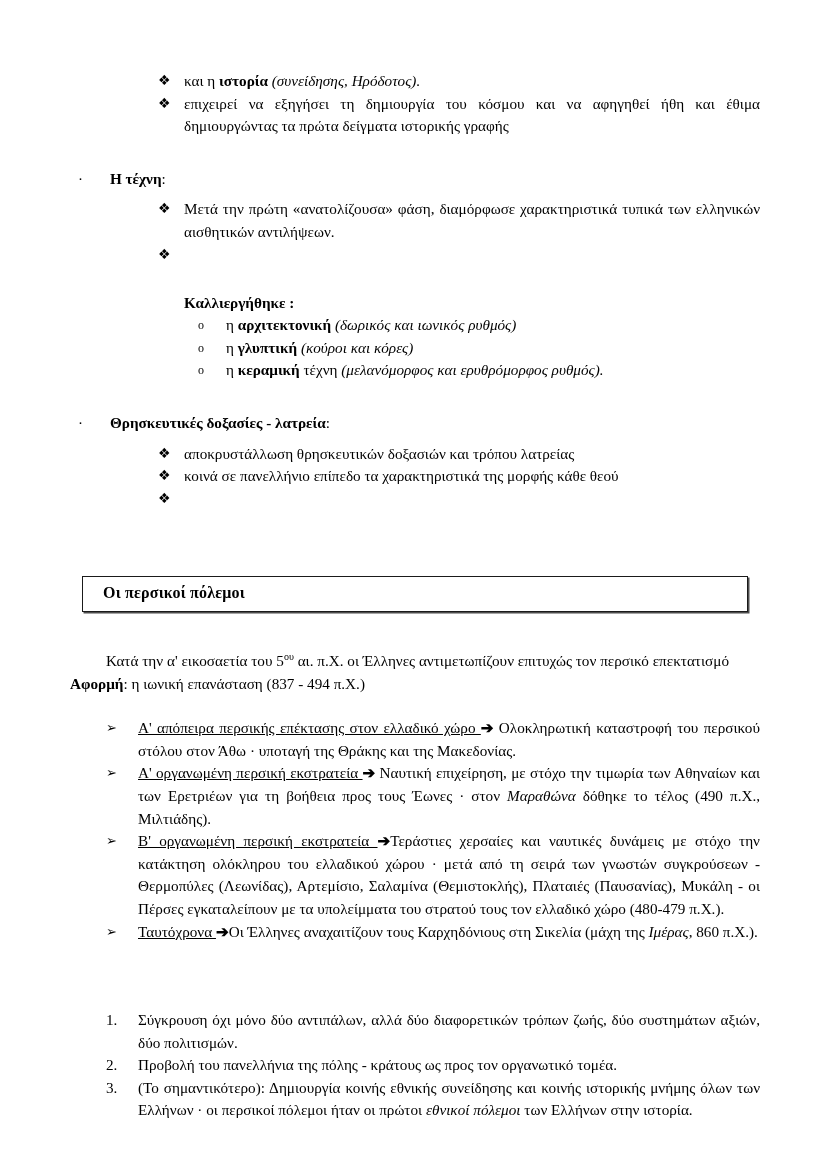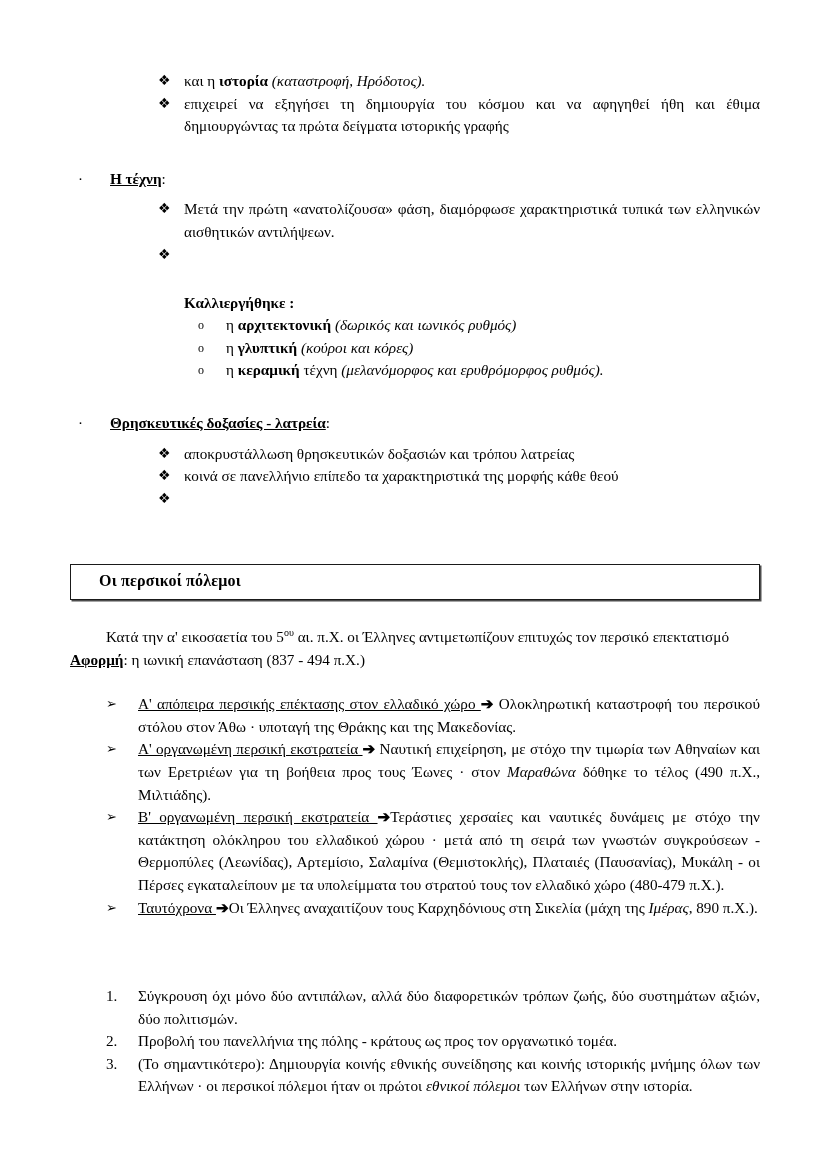--- a/index.html
+++ b/index.html
@@ -64,28 +64,28 @@
   .lvl-arrowhead { padding-left: 36px; }
   .lvl-arrowhead > .bullet { width: 32px; font-size: 13px; }
 
   
   .lvl-num { padding-left: 36px; }
   .lvl-num > .bullet { width: 32px; font-size: 15.2px; }
 
   .u  { text-decoration: underline; }
   .b  { font-weight: bold; margin-top: 48px; }
   .i  { font-style: italic; }
-  .bu { font-weight: bold; text-decoration: underline; }
+  .bu { font-weight: bold; }
 
   
   .section-box {
     border: 1.6px solid #1a1a1a;
     box-shadow: 1.5px 1.5px 0 0 #4d4d4d;
-    padding: 5px 0 6px 28px;
-    margin: 0;
+    padding: 5px 0 6px 20px;
+    margin: 12px;
     box-sizing: border-box;
   }
   .section-box .section-title {
     font-weight: bold;
     font-size: 16px;
     line-height: 20px;
     letter-spacing: 0.2px;
   }
 
   .para {
@@ -106,21 +106,21 @@
   .sup { font-size: 0.66em; vertical-align: super; }
   .arrow { font-weight: bold; }
 </style>
 </head>
 <body>
 
 <div class="page txt">
 
   <div class="row lvl-diamond-deep">
     <span class="bullet">❖</span>
-    <span class="body"><span>και η </span><span class="b">ιστορία</span><span class="i"> (καταστροφή, Ηρόδοτος).</span></span>
+    <span class="body"><span>και η </span><span class="b">ιστορία</span><span class="i"> (συνείδησης, Ηρόδοτος).</span></span>
   </div>
 
   <div class="row lvl-diamond-deep">
     <span class="bullet">❖</span>
     <span class="body">επιχειρεί να εξηγήσει τη δημιουργία του κόσμου και να αφηγηθεί ήθη και έθιμα δημιουργώντας τα πρώτα δείγματα ιστορικής γραφής</span>
   </div>
 
   <div class="sp-30"></div>
 
   <div class="row lvl-dot">
@@ -201,21 +201,21 @@
     <span class="body"><span class="u">Α' οργανωμένη περσική εκστρατεία </span><span class="arrow">➔</span><span> Ναυτική επιχείρηση, με στόχο την τιμωρία των Αθηναίων και των Ερετριέων για τη βοήθεια προς τους Έωνες · στον </span><span class="i">Μαραθώνα</span><span> δόθηκε το τέλος (490 π.Χ., Μιλτιάδης).</span></span>
   </div>
 
   <div class="row lvl-arrowhead">
     <span class="bullet">➢</span>
     <span class="body"><span class="u">Β' οργανωμένη περσική εκστρατεία </span><span class="arrow">➔</span><span>Τεράστιες χερσαίες και ναυτικές δυνάμεις με στόχο την κατάκτηση ολόκληρου του ελλαδικού χώρου · μετά από τη σειρά των γνωστών συγκρούσεων - Θερμοπύλες (Λεωνίδας), Αρτεμίσιο, Σαλαμίνα (Θεμιστοκλής), Πλαταιές (Παυσανίας), Μυκάλη - οι Πέρσες εγκαταλείπουν με τα υπολείμματα του στρατού τους τον ελλαδικό χώρο (480-479 π.Χ.).</span><span class="i"></span><span></span></span>
   </div>
 
   <div class="row lvl-arrowhead">
     <span class="bullet">➢</span>
-    <span class="body"><span class="u">Ταυτόχρονα </span><span class="arrow">➔</span><span>Οι Έλληνες αναχαιτίζουν τους Καρχηδόνιους στη Σικελία (μάχη της </span><span class="i">Ιμέρας</span><span>, 890 π.Χ.).</span></span>
+    <span class="body"><span class="u">Ταυτόχρονα </span><span class="arrow">➔</span><span>Οι Έλληνες αναχαιτίζουν τους Καρχηδόνιους στη Σικελία (μάχη της </span><span class="i">Ιμέρας</span><span>, 860 π.Χ.).</span></span>
   </div>
 
   <div class="sp-44"></div>
 
 
   <div class="sp-22"></div>
 
   <div class="row lvl-num">
     <span class="bullet">1.</span>
     <span class="body"><span>Σύγκρουση όχι μόνο δύο αντιπάλων, αλλά δύο διαφορετικών τρόπων ζωής, δύο συστημάτων αξιών, δύο πολιτισμών.</span><span class="i"></span><span></span></span>

